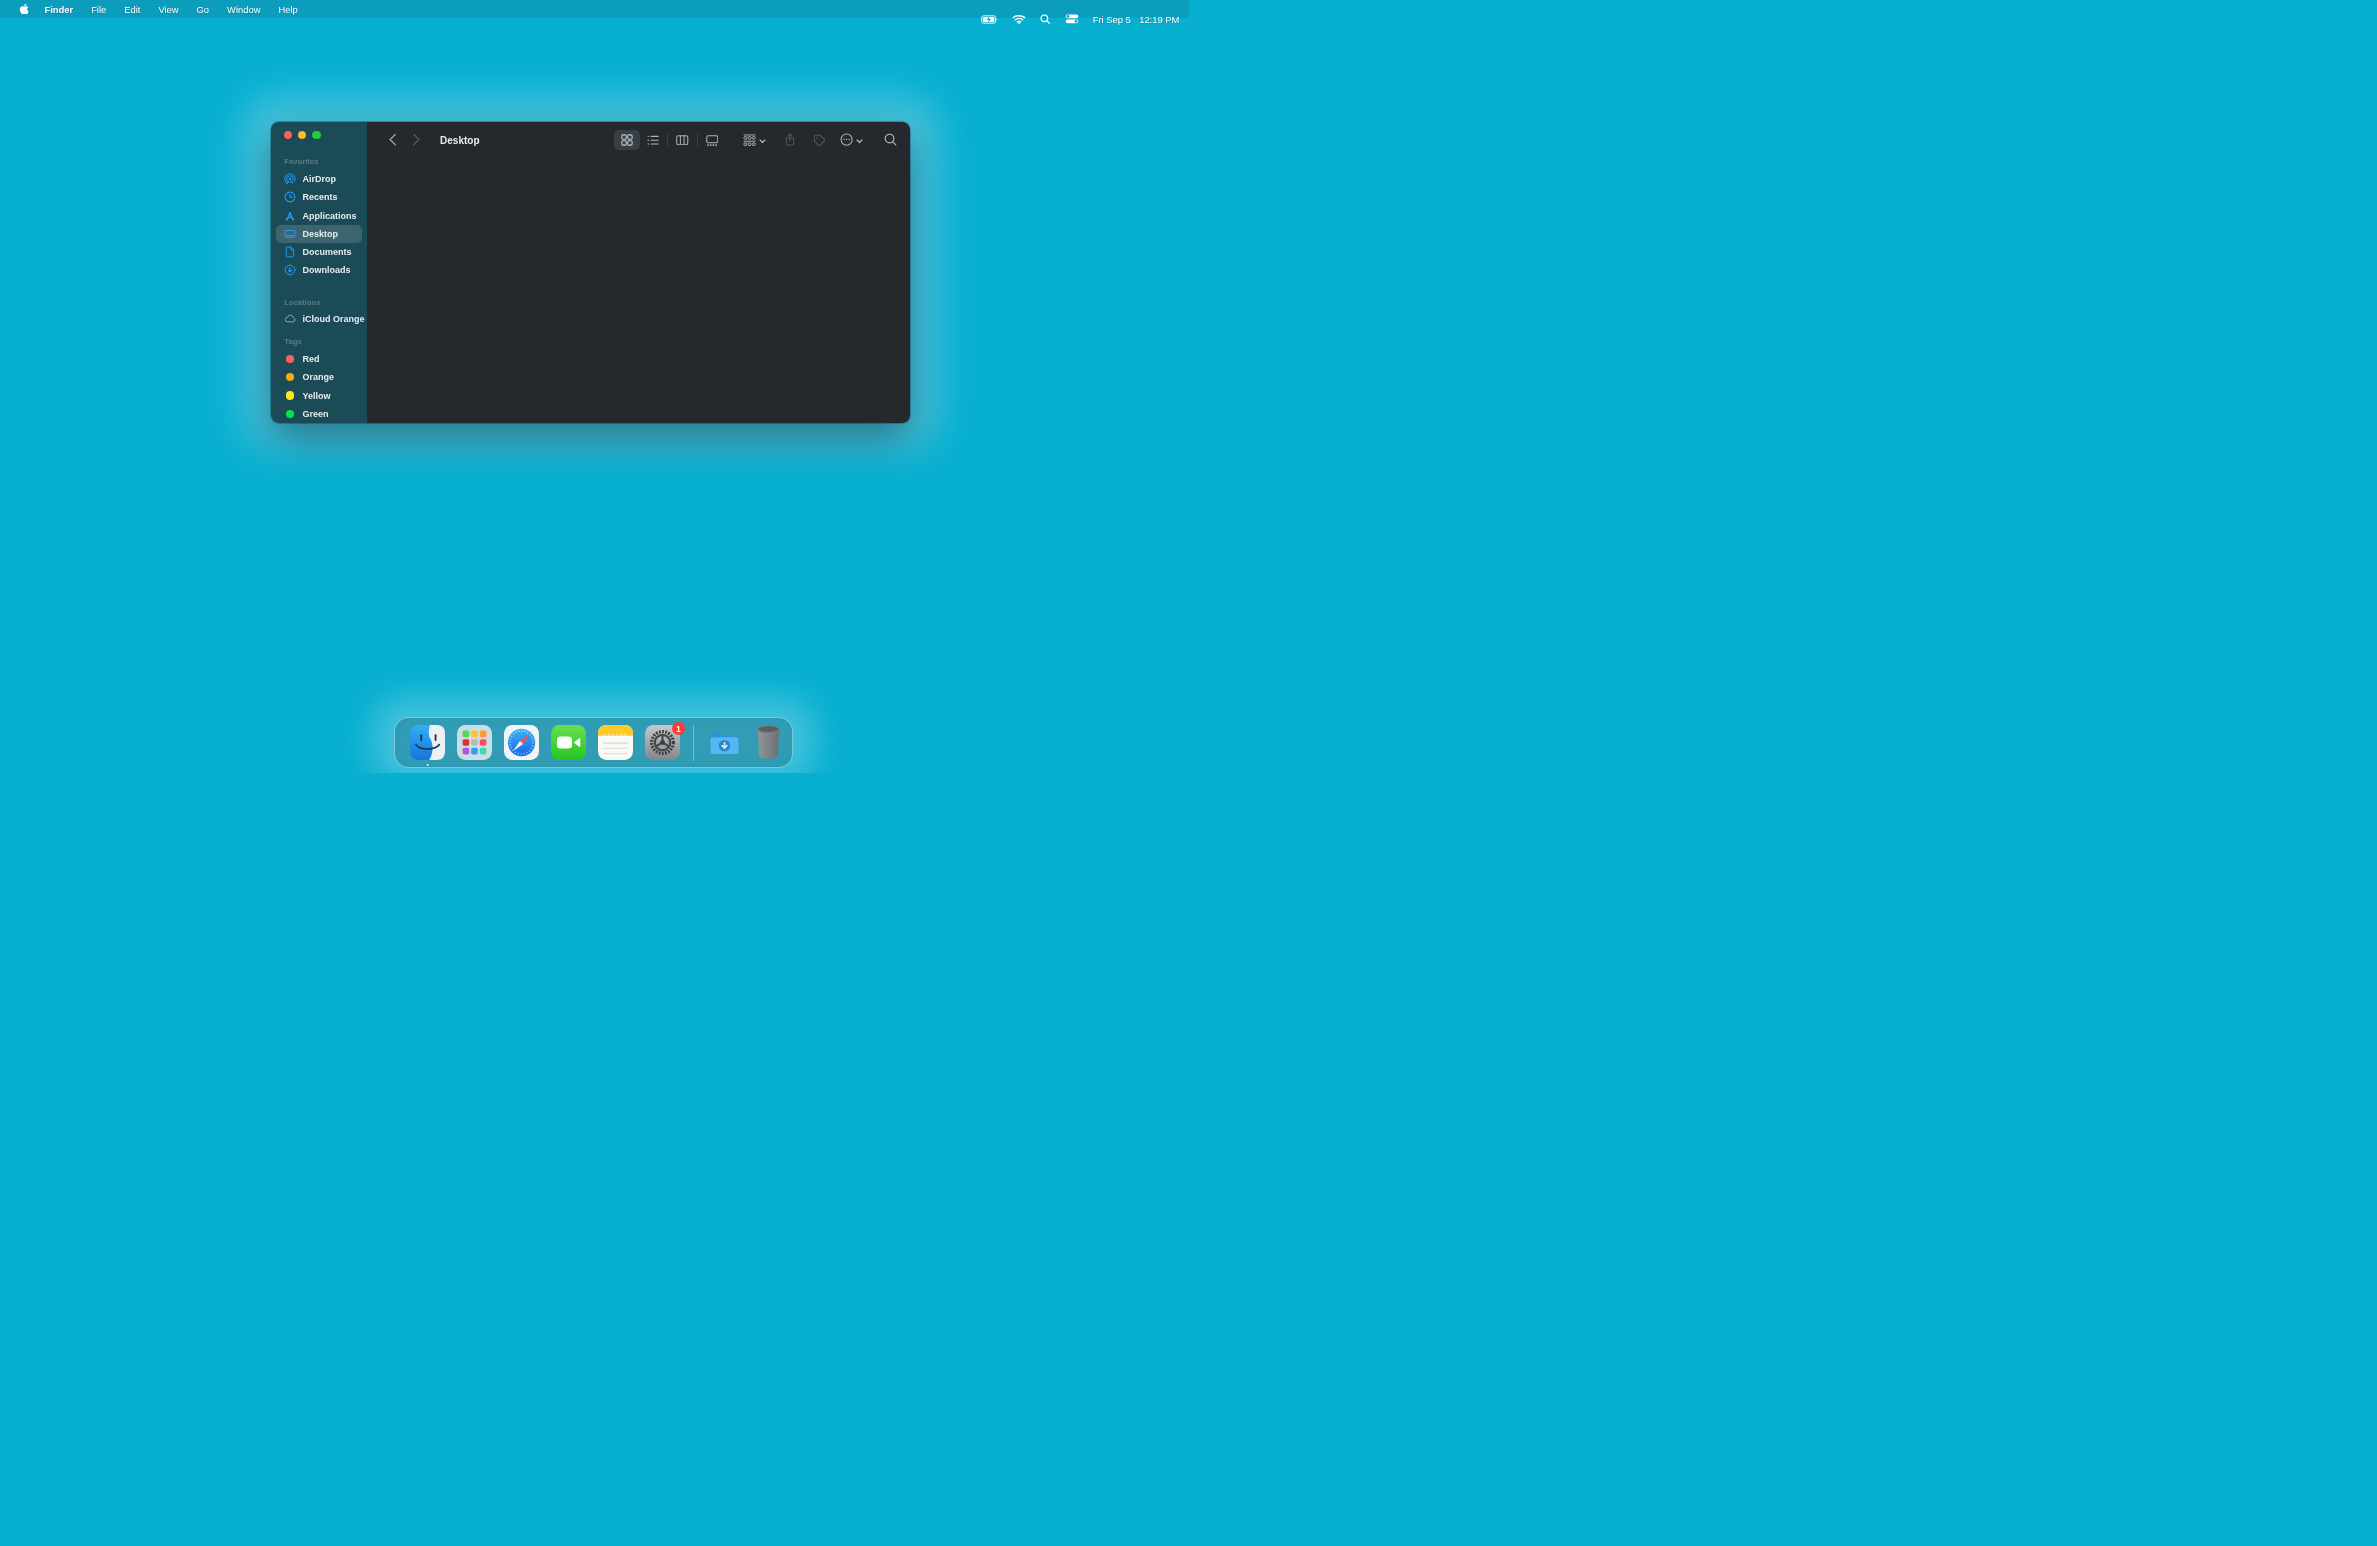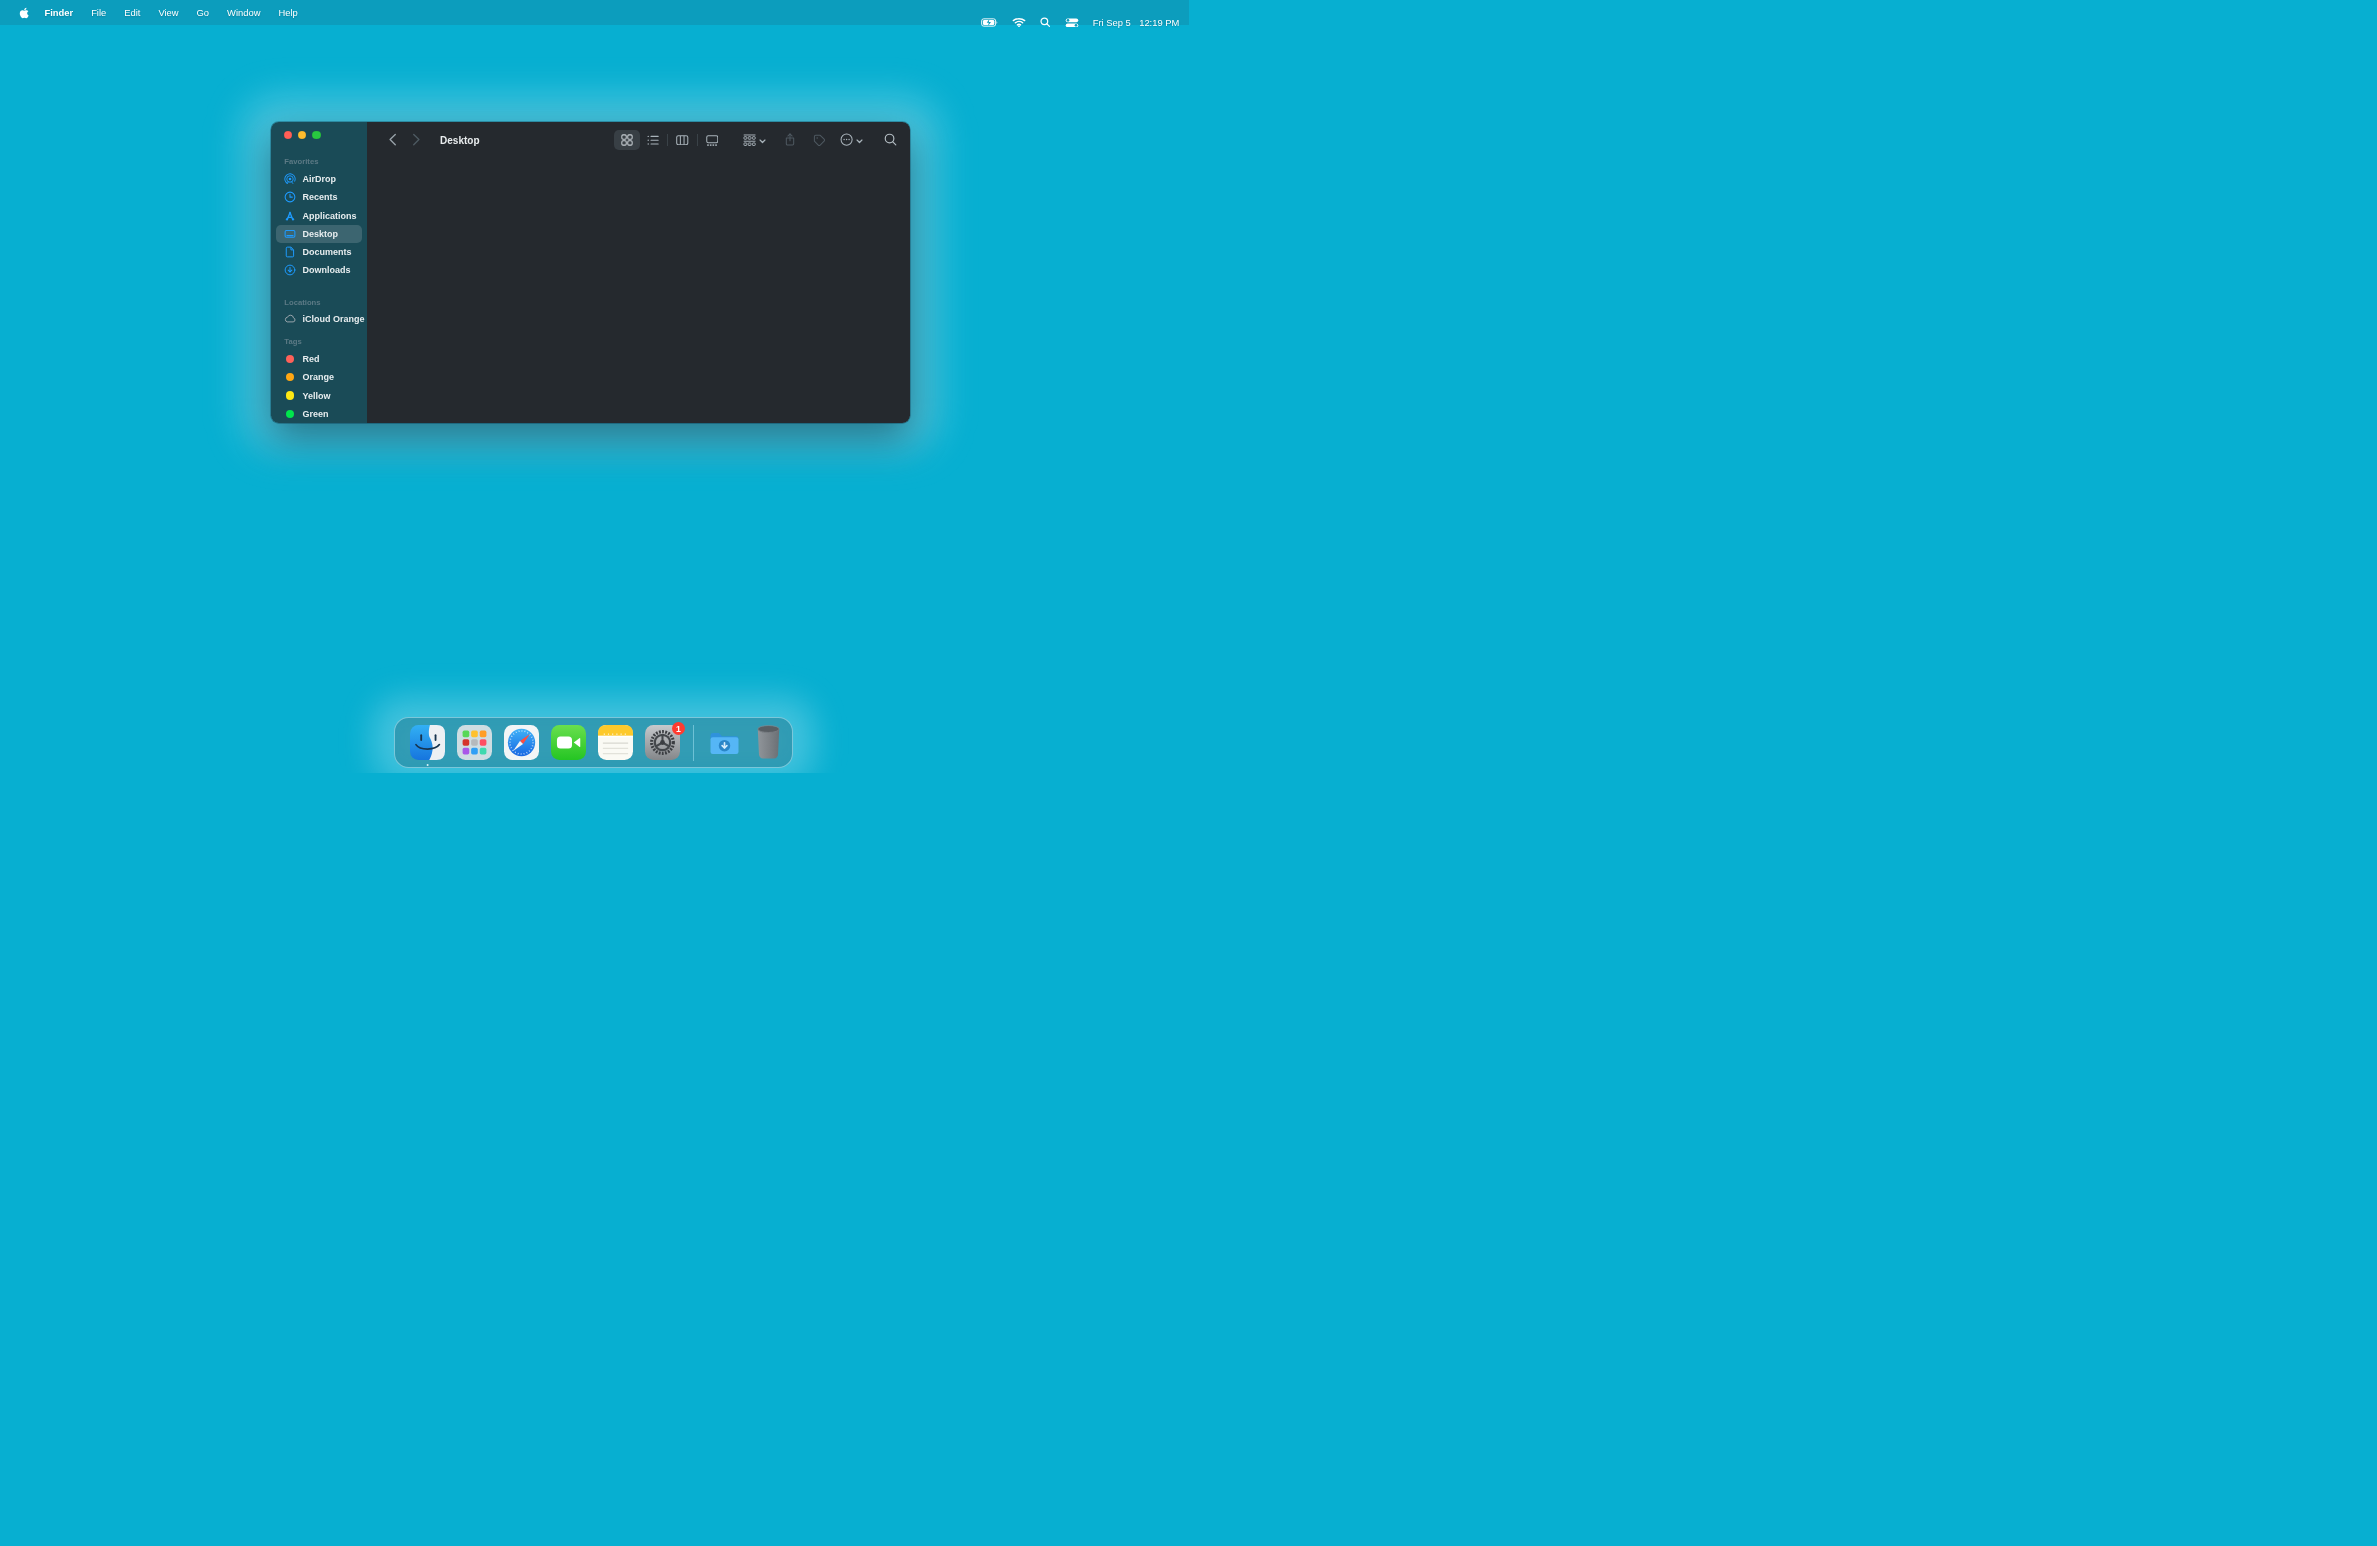--- a/index.html
+++ b/index.html
@@ -6,21 +6,21 @@
   html,body { width:1189px; height:773px; overflow:hidden; }
   body {
     font-family:"Liberation Sans", sans-serif;
     background:#07AFD1;
     position:relative;
     -webkit-font-smoothing:antialiased;
   }
 
   
   .menu-bar {
-    position:absolute; top:0; left:0; right:0; height:25px;
+    position:absolute; top:0; left:0; right:0; height:18px;
     background:#0C9DBD;
     display:flex; align-items:center;
     color:#fff; font-size:9.4px;
     text-shadow:0 0.7px 1.4px rgba(0,60,80,.25);
     z-index:50;
   }
   .apple-menu { margin-left:12.5px; padding:0 6.3px; display:flex; align-items:center; }
   .menu-item { padding:0 9px; white-space:nowrap; }
   .menu-item.app-name { font-weight:700; }
   .menu-right { margin-left:auto; display:flex; align-items:center; gap:0; padding-right:9.7px;margin-top:20px; }

